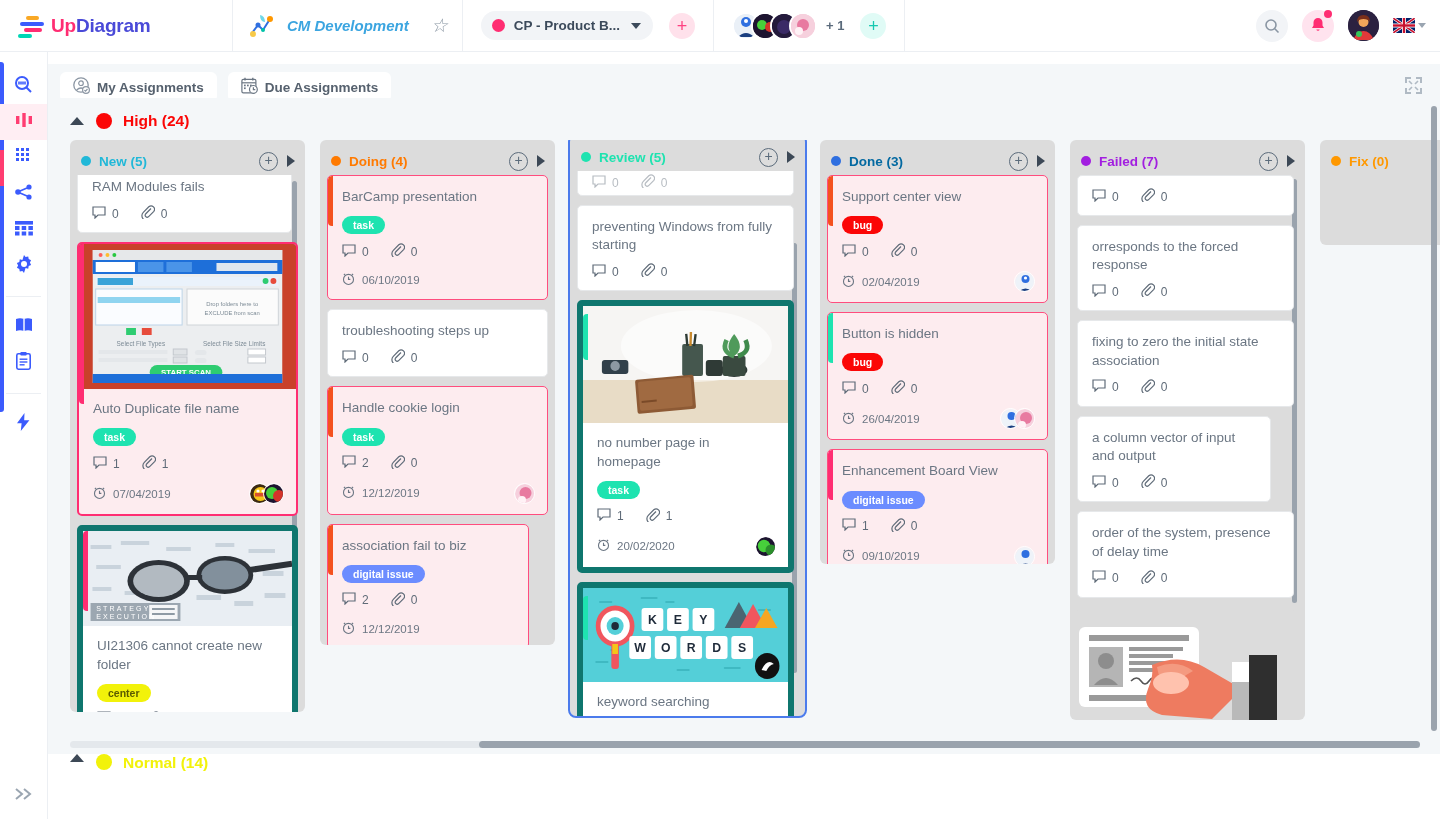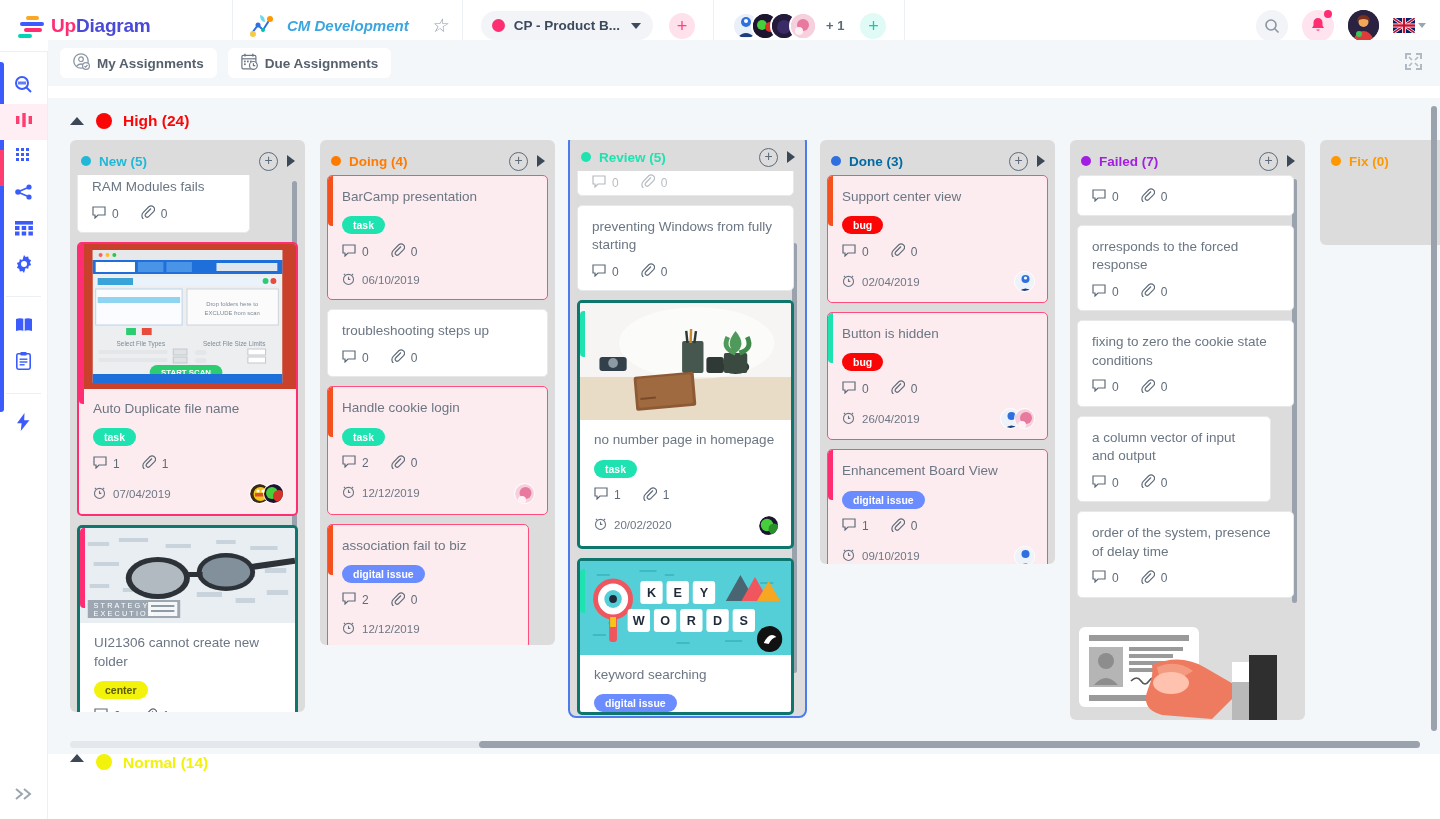--- a/index.html
+++ b/index.html
@@ -74,21 +74,21 @@
   }
   .rail-accent { position:absolute; left:0; top:10px; width:4px; height:350px; background:#3b5bfd; border-radius:0 3px 3px 0;}
   .rail-accent2 { position:absolute; left:0; top:98px; width:4px; height:36px; background:#ff3d71; }
   .rail-item { height:36px; display:flex; align-items:center; justify-content:center; position:relative; cursor:pointer; }
   .rail-item.active { background:#ffeef3; }
   .rail-div { height:1px; background:#eceff3; margin: 12px 6px; }
   .rail-bottom { position:absolute; bottom:18px; left:0; width:48px; display:flex; justify-content:center; cursor:pointer; color:#9aa5b1; font-size:17px;}
 
   
   .subhead {
-    position:absolute; top:40px; left:48px; width:1392px; height:46px;
+    position:absolute; top:64px; left:48px; width:1392px; height:46px;
     background:#f4f7f9; display:flex; align-items:center; padding-left:12px;justify-content:space-between;
   }
   .assign-btn {
     display:flex; align-items:center; gap:7px; background:#ffffff;
     border-radius:6px; height:30px; padding:0 13px; cursor:pointer; margin-right:11px;
   }
   .assign-btn span.lbl { font-size:13.5px; font-weight:bold; color:#56616e; white-space:nowrap; }
   .expand-ic { margin-left:auto; margin-right:18px; cursor:pointer; }
 
   
@@ -117,21 +117,21 @@
 
   .col-body { overflow:hidden; position:relative; padding-bottom:8px; flex:1 1 auto; }
   .scroll-thumb { position:absolute; right:0px; width:5px; background:#9aa3ad; border-radius:3px; }
 
   .card {
     background:#ffffff; border-radius:5px; margin-bottom:9px; position:relative;
     overflow:hidden; padding: 12px 12px 10px 14px;
   }
   .card.pink { background:#fdecef; border:1px solid #ff4d7e; }
   .card.plain { border:1px solid #e6e8ea; }
-  .card.media { padding:0; border:3px solid #0f766e; }
+  .card.media { padding:0; border:6px solid #0f766e; }
   .cbar { position:absolute; left:0; top:0; width:5px; height:58px; border-radius:4px 0 0 4px; }
   .card-title { font-size:13.5px; color:#6b7683; line-height:1.35; margin-bottom:9px; }
   .tag { display:inline-block; border-radius:10px; padding:3px 11px; font-size:10.5px; font-weight:bold; color:#fff; margin-bottom:9px; }
   .tag-task { background:#1ee3b0; }
   .tag-bug { background:#fb0606; }
   .tag-digital { background:#6b8cff; }
   .tag-center { background:#f2f20a; color:#5b5b00; }
   .meta { display:flex; align-items:center; gap:6px; font-size:12px; color:#5f6b78; }
   .meta .gap { width:10px; }
   .datesrow { display:flex; align-items:center; margin-top:11px; }
@@ -461,21 +461,21 @@
       <div class="col" style="height:572px">
         <div class="col-head">
           <span class="col-dot" style="background:#21b8d8"></span>
           <span class="col-title" style="color:#21b8d8">New (5)</span>
           <span class="col-add">+</span>
           <span class="col-arrow"></span>
         </div>
         <div class="col-body">
           <div class="scroll-thumb" style="top:6px;height:480px;right:1px"></div>
 
-          <div class="card plain" style="margin-top:-22px;padding-top:24px;width:173px">
+          <div class="card plain" style="margin-top:-22px;padding-top:24px;width:215px">
             <div class="card-title">RAM Modules fails</div>
             <div class="meta">
               <span><svg width="14" height="13" viewBox="0 0 14 13">
                     <path d="M1 1 h12 v8 h-7 l-3 3 v-3 h-2z" stroke="#5f6b78" stroke-width="1.2" fill="none"></path>
                   </svg></span>
               <span>0</span>
               <span class="gap"></span>
               <span><svg width="14" height="14" viewBox="0 0 14 14">
                     <path d="M10 3.5 L4.6 9 a2 2 0 0 0 2.8 2.8 l5.2-5.2 a3.4 3.4 0 0 0 -4.8 -4.8 L2.3 7.3 a4.8 4.8 0 0 0 6.8 6.8" stroke="#5f6b78" stroke-width="1.2" fill="none"></path>
                   </svg></span>
@@ -1029,21 +1029,21 @@
               <span>0</span>
               <span class="gap"></span>
               <span><svg width="14" height="14" viewBox="0 0 14 14">
                     <path d="M10 3.5 L4.6 9 a2 2 0 0 0 2.8 2.8 l5.2-5.2 a3.4 3.4 0 0 0 -4.8 -4.8 L2.3 7.3 a4.8 4.8 0 0 0 6.8 6.8" stroke="#5f6b78" stroke-width="1.2" fill="none"></path>
                   </svg></span>
               <span>0</span>
             </div>
           </div>
 
           <div class="card plain" style="width:217px">
-            <div class="card-title">fixing to zero the cookie  state conditions</div>
+            <div class="card-title">fixing to zero the initial  state association</div>
             <div class="meta">
               <span><svg width="14" height="13" viewBox="0 0 14 13">
                     <path d="M1 1 h12 v8 h-7 l-3 3 v-3 h-2z" stroke="#5f6b78" stroke-width="1.2" fill="none"></path>
                   </svg></span>
               <span>0</span>
               <span class="gap"></span>
               <span><svg width="14" height="14" viewBox="0 0 14 14">
                     <path d="M10 3.5 L4.6 9 a2 2 0 0 0 2.8 2.8 l5.2-5.2 a3.4 3.4 0 0 0 -4.8 -4.8 L2.3 7.3 a4.8 4.8 0 0 0 6.8 6.8" stroke="#5f6b78" stroke-width="1.2" fill="none"></path>
                   </svg></span>
               <span>0</span>

